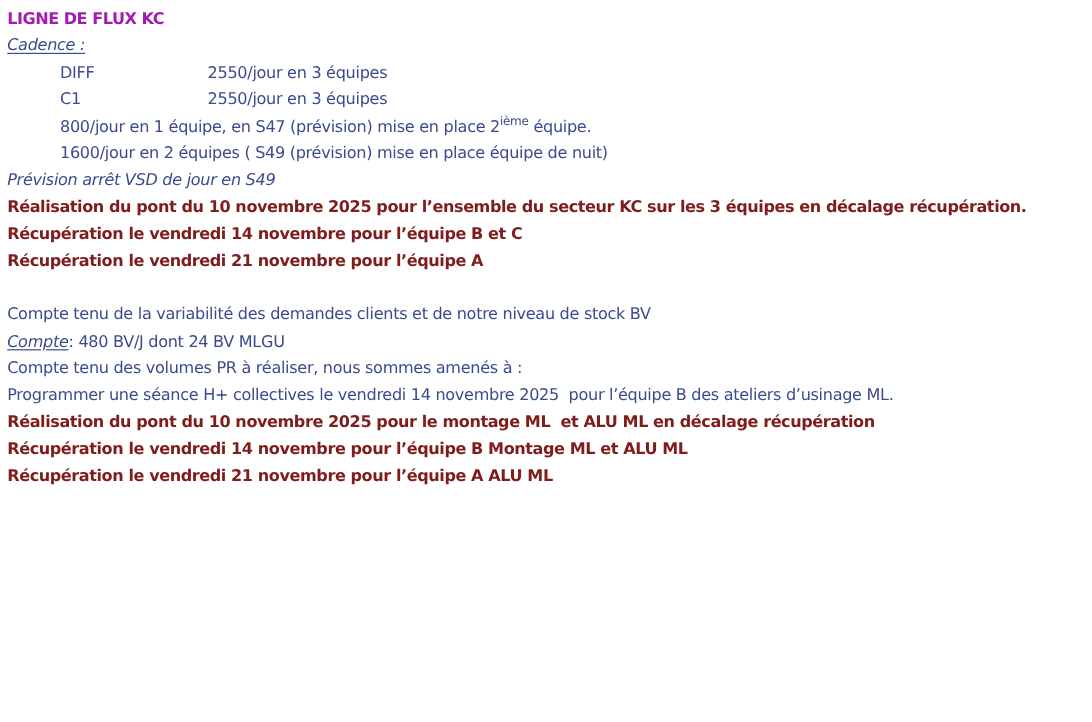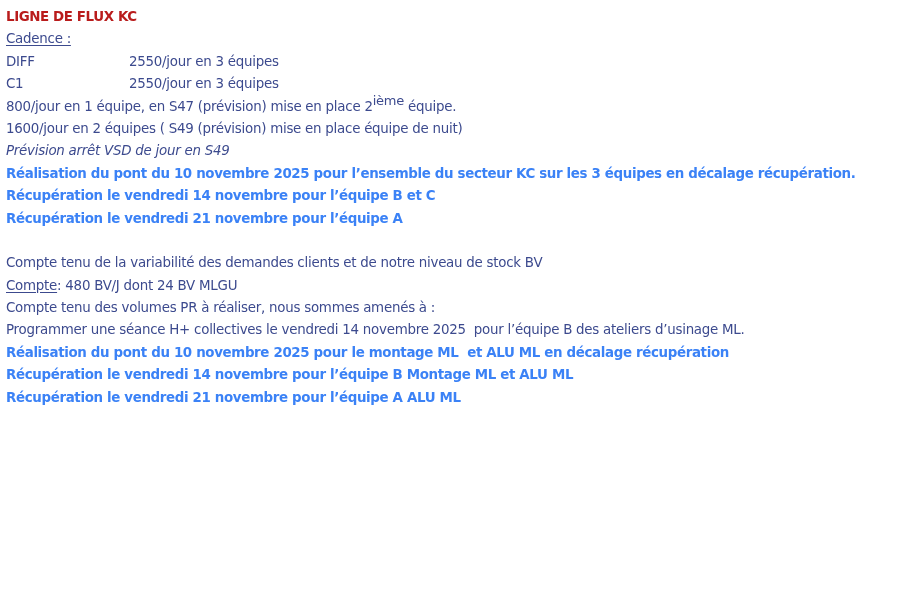--- a/index.html
+++ b/index.html
@@ -21,35 +21,35 @@
     }
     .line {
       height: 22.4px;
       line-height: 22.4px;
       white-space: pre;
       letter-spacing: -0.25px;
     }
     .blank { height: 22.4px; }
     .bold {
       font-weight: bold;
-      color: #3b82f6;
+      color: #7f1d1d;
       letter-spacing: -0.35px;
     }
     .heading {
       font-weight: bold;
-      color: #b91c1c;
+      color: #a21caf;
       letter-spacing: -0.4px;
     }
-    .underline { text-decoration: underline; text-underline-offset: 2px; }
+    .underline { text-decoration: underline; text-underline-offset: 2px; font-style: italic; }
     .italic { font-style: italic; }
-    .row { display: flex; }
+    .row { display: flex; margin-left: 44px; }
     .row .label { width: 123px; flex: none; }
     .row .value { white-space: pre; }
     sup {
-      font-size: 13px;
+      font-size: 10px;
       line-height: 0;
       vertical-align: 6px;
     }
   </style>
 </head>
 <body>
 
 <div class="doc">
 
   <section>

